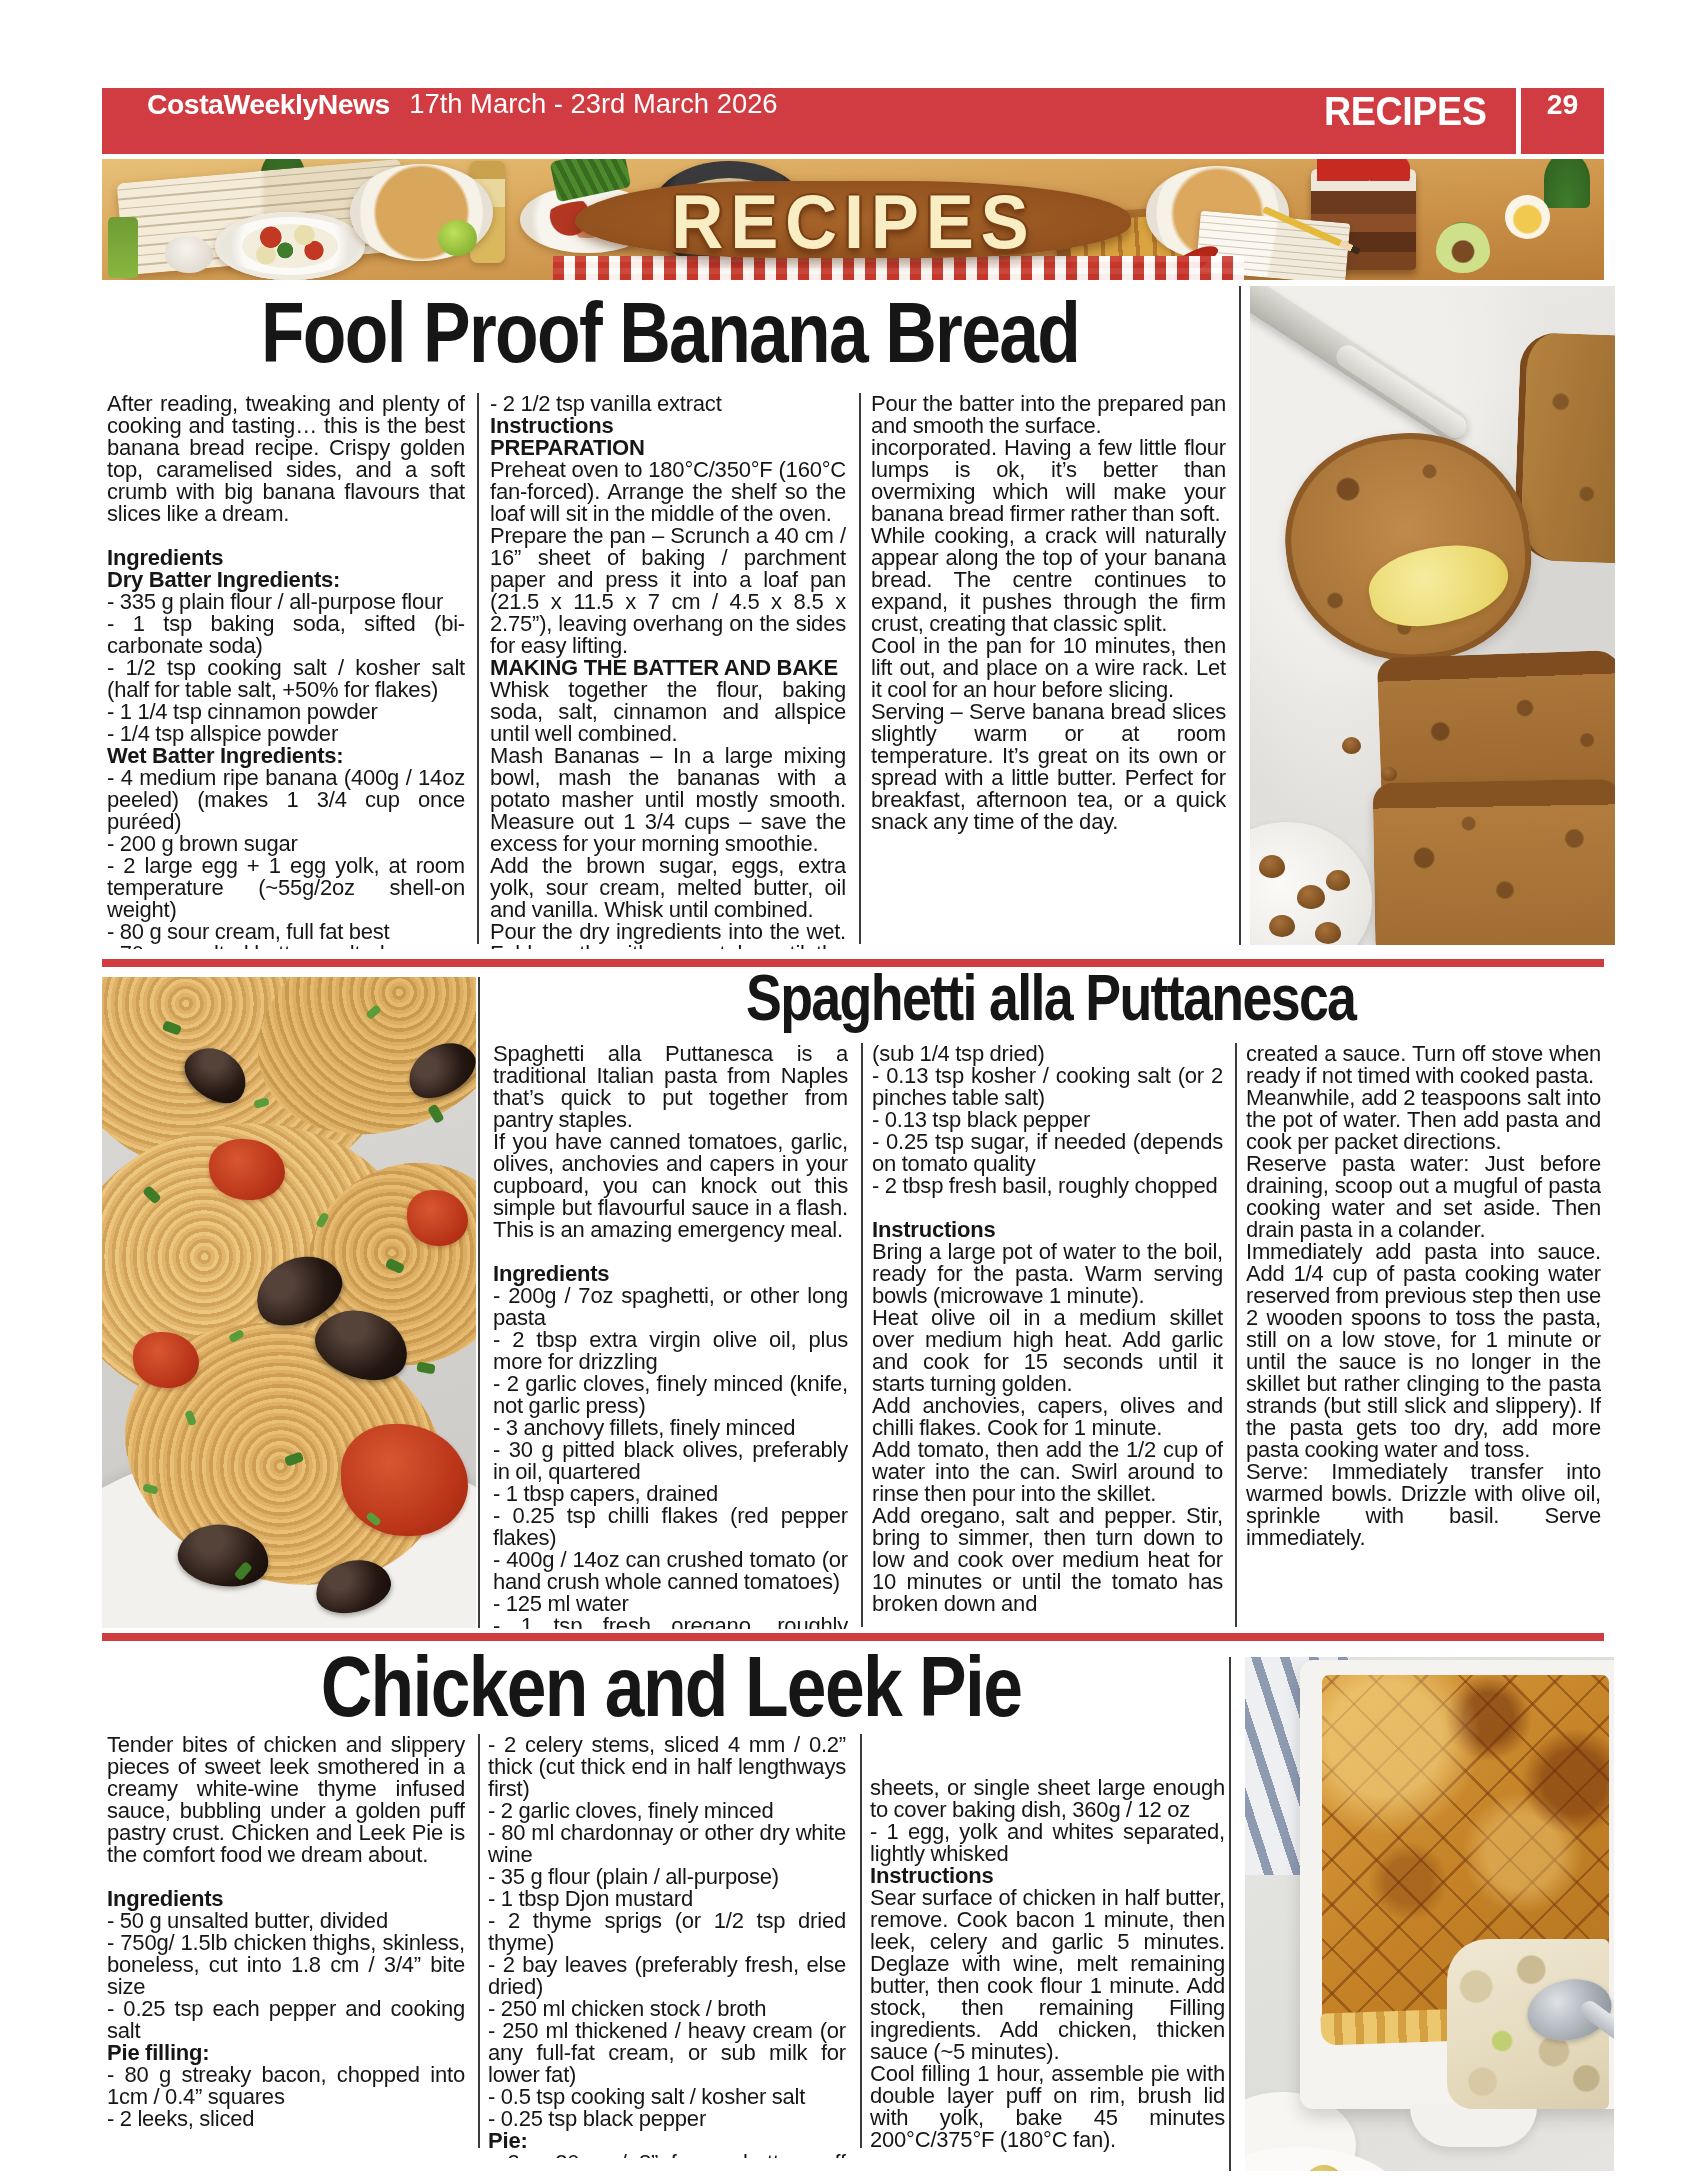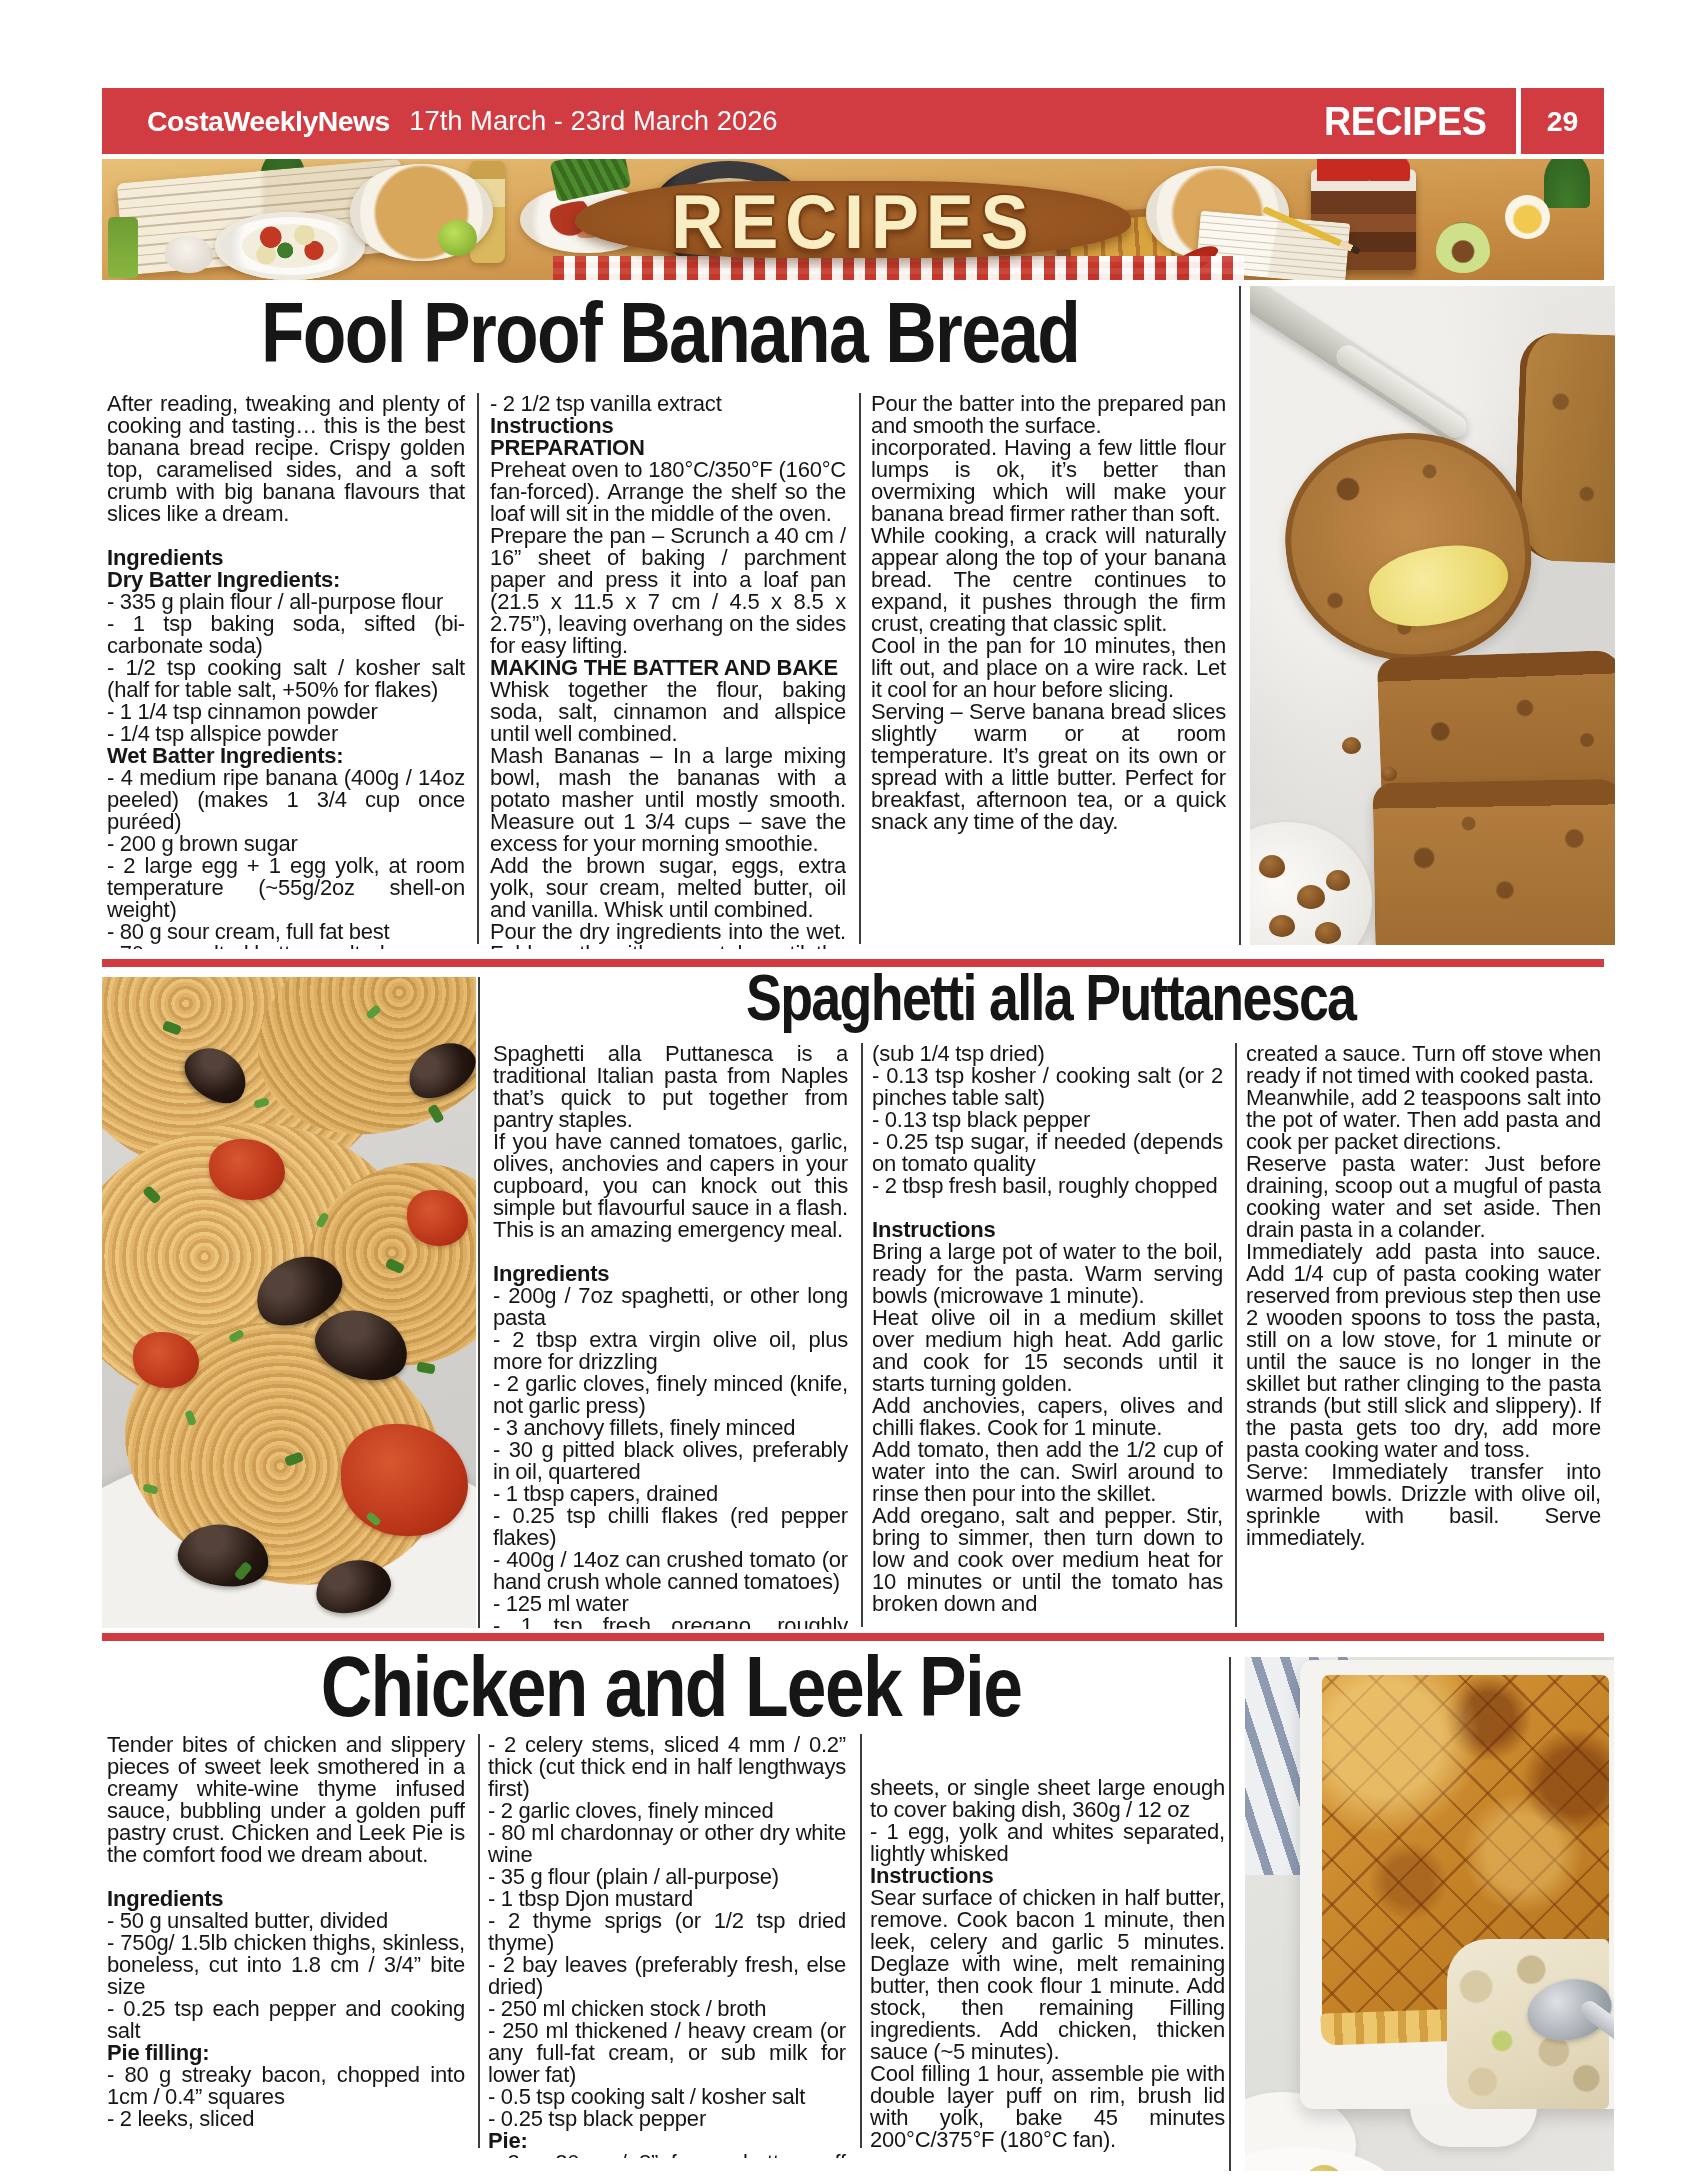--- a/index.html
+++ b/index.html
@@ -6,21 +6,21 @@
     --red:#d13b42;
     --ink:#161616;
     --line:#3c3c3c;
   }
   html,body{margin:0;padding:0;background:#fff;}
   .page{position:relative;width:1705px;height:2183px;background:#fff;overflow:hidden;
         font-family:"Liberation Sans","DejaVu Sans",sans-serif;color:var(--ink);}
 
   
   .header{position:absolute;left:102px;top:88px;width:1502px;height:66px;background:var(--red);
-          display:flex;align-items:center;color:#fff;}
+          display:flex;align-items:flex-start;color:#fff;}
   .brand{font-weight:700;font-size:28.4px;margin-left:45px;letter-spacing:-0.5px;white-space:nowrap;}
   .dates{font-size:27.4px;margin-left:19.3px;white-space:nowrap;}
   .hspacer{flex:1;}
   .section-label{font-weight:700;font-size:41px;letter-spacing:-0.5px;transform:scaleX(.92);white-space:nowrap;margin-right:23.4px;}
   .hsep{width:4.6px;height:66px;background:#fff;}
   .pageno{width:83px;text-align:center;font-weight:700;font-size:28.4px;}
 
   
   .banner{position:absolute;left:102px;top:159px;width:1502px;height:121px;overflow:hidden;
           background:linear-gradient(175deg,#e8c078 0%,#d9a75c 35%,#c98f46 70%,#b87c38 100%);}

